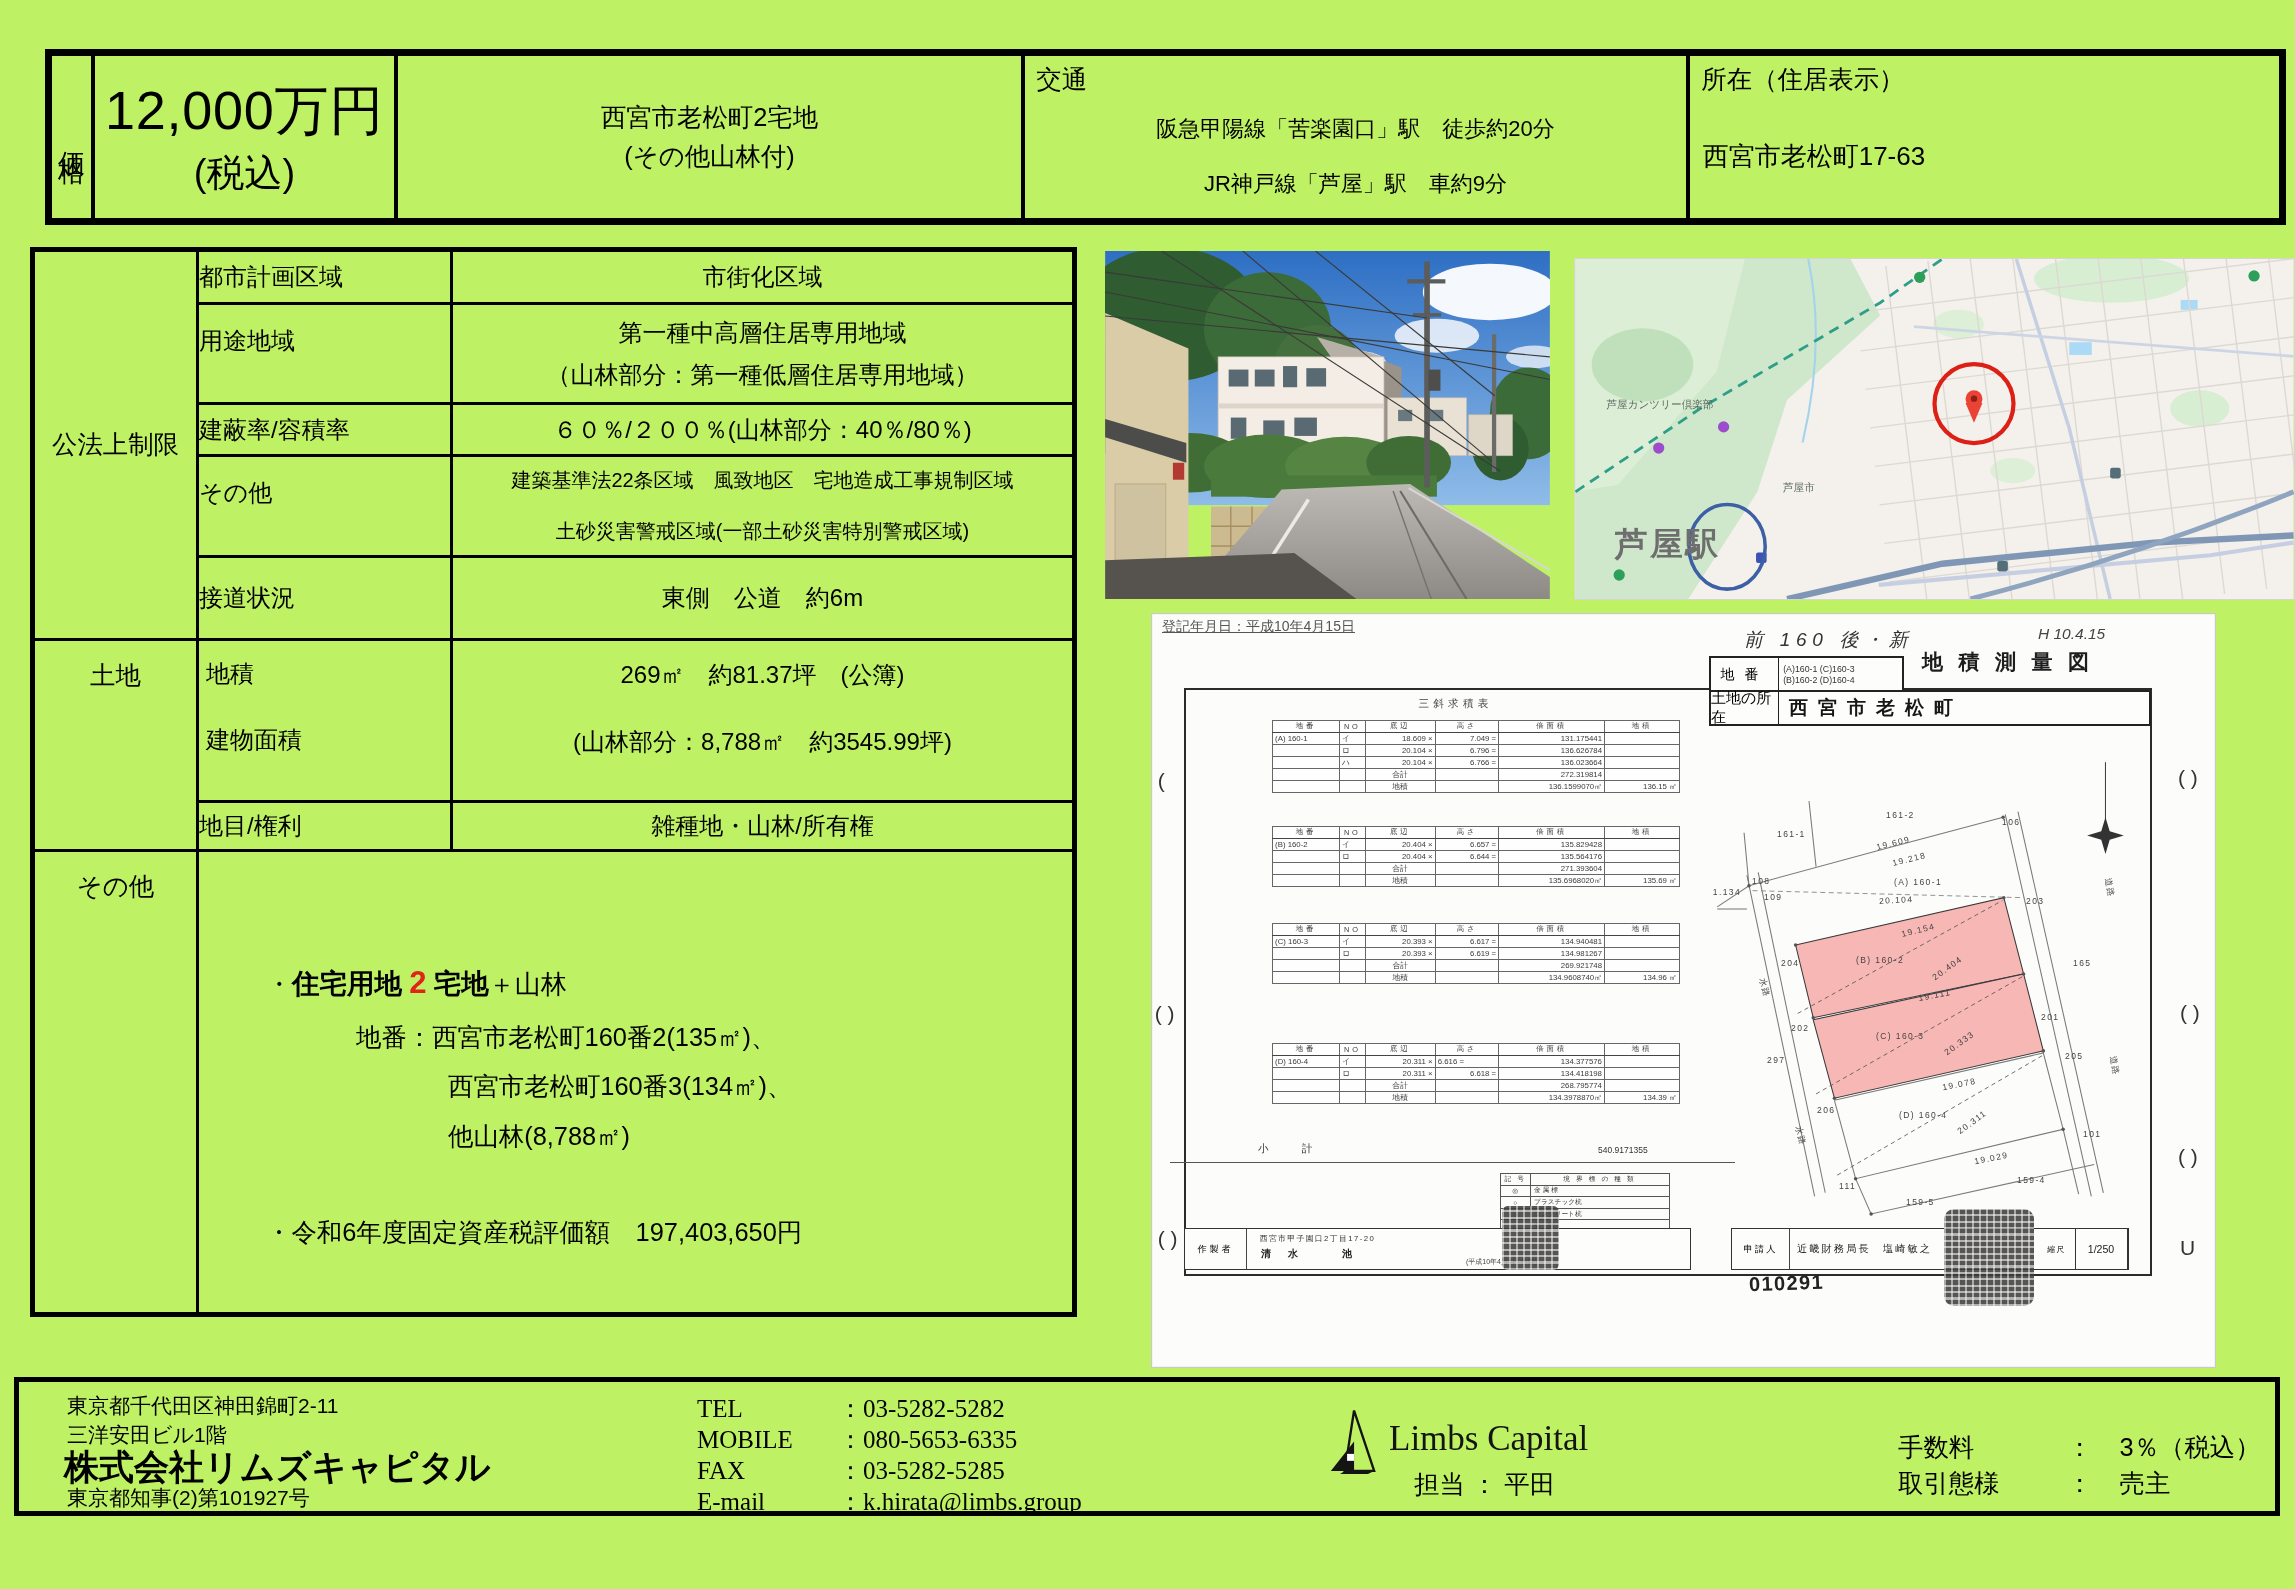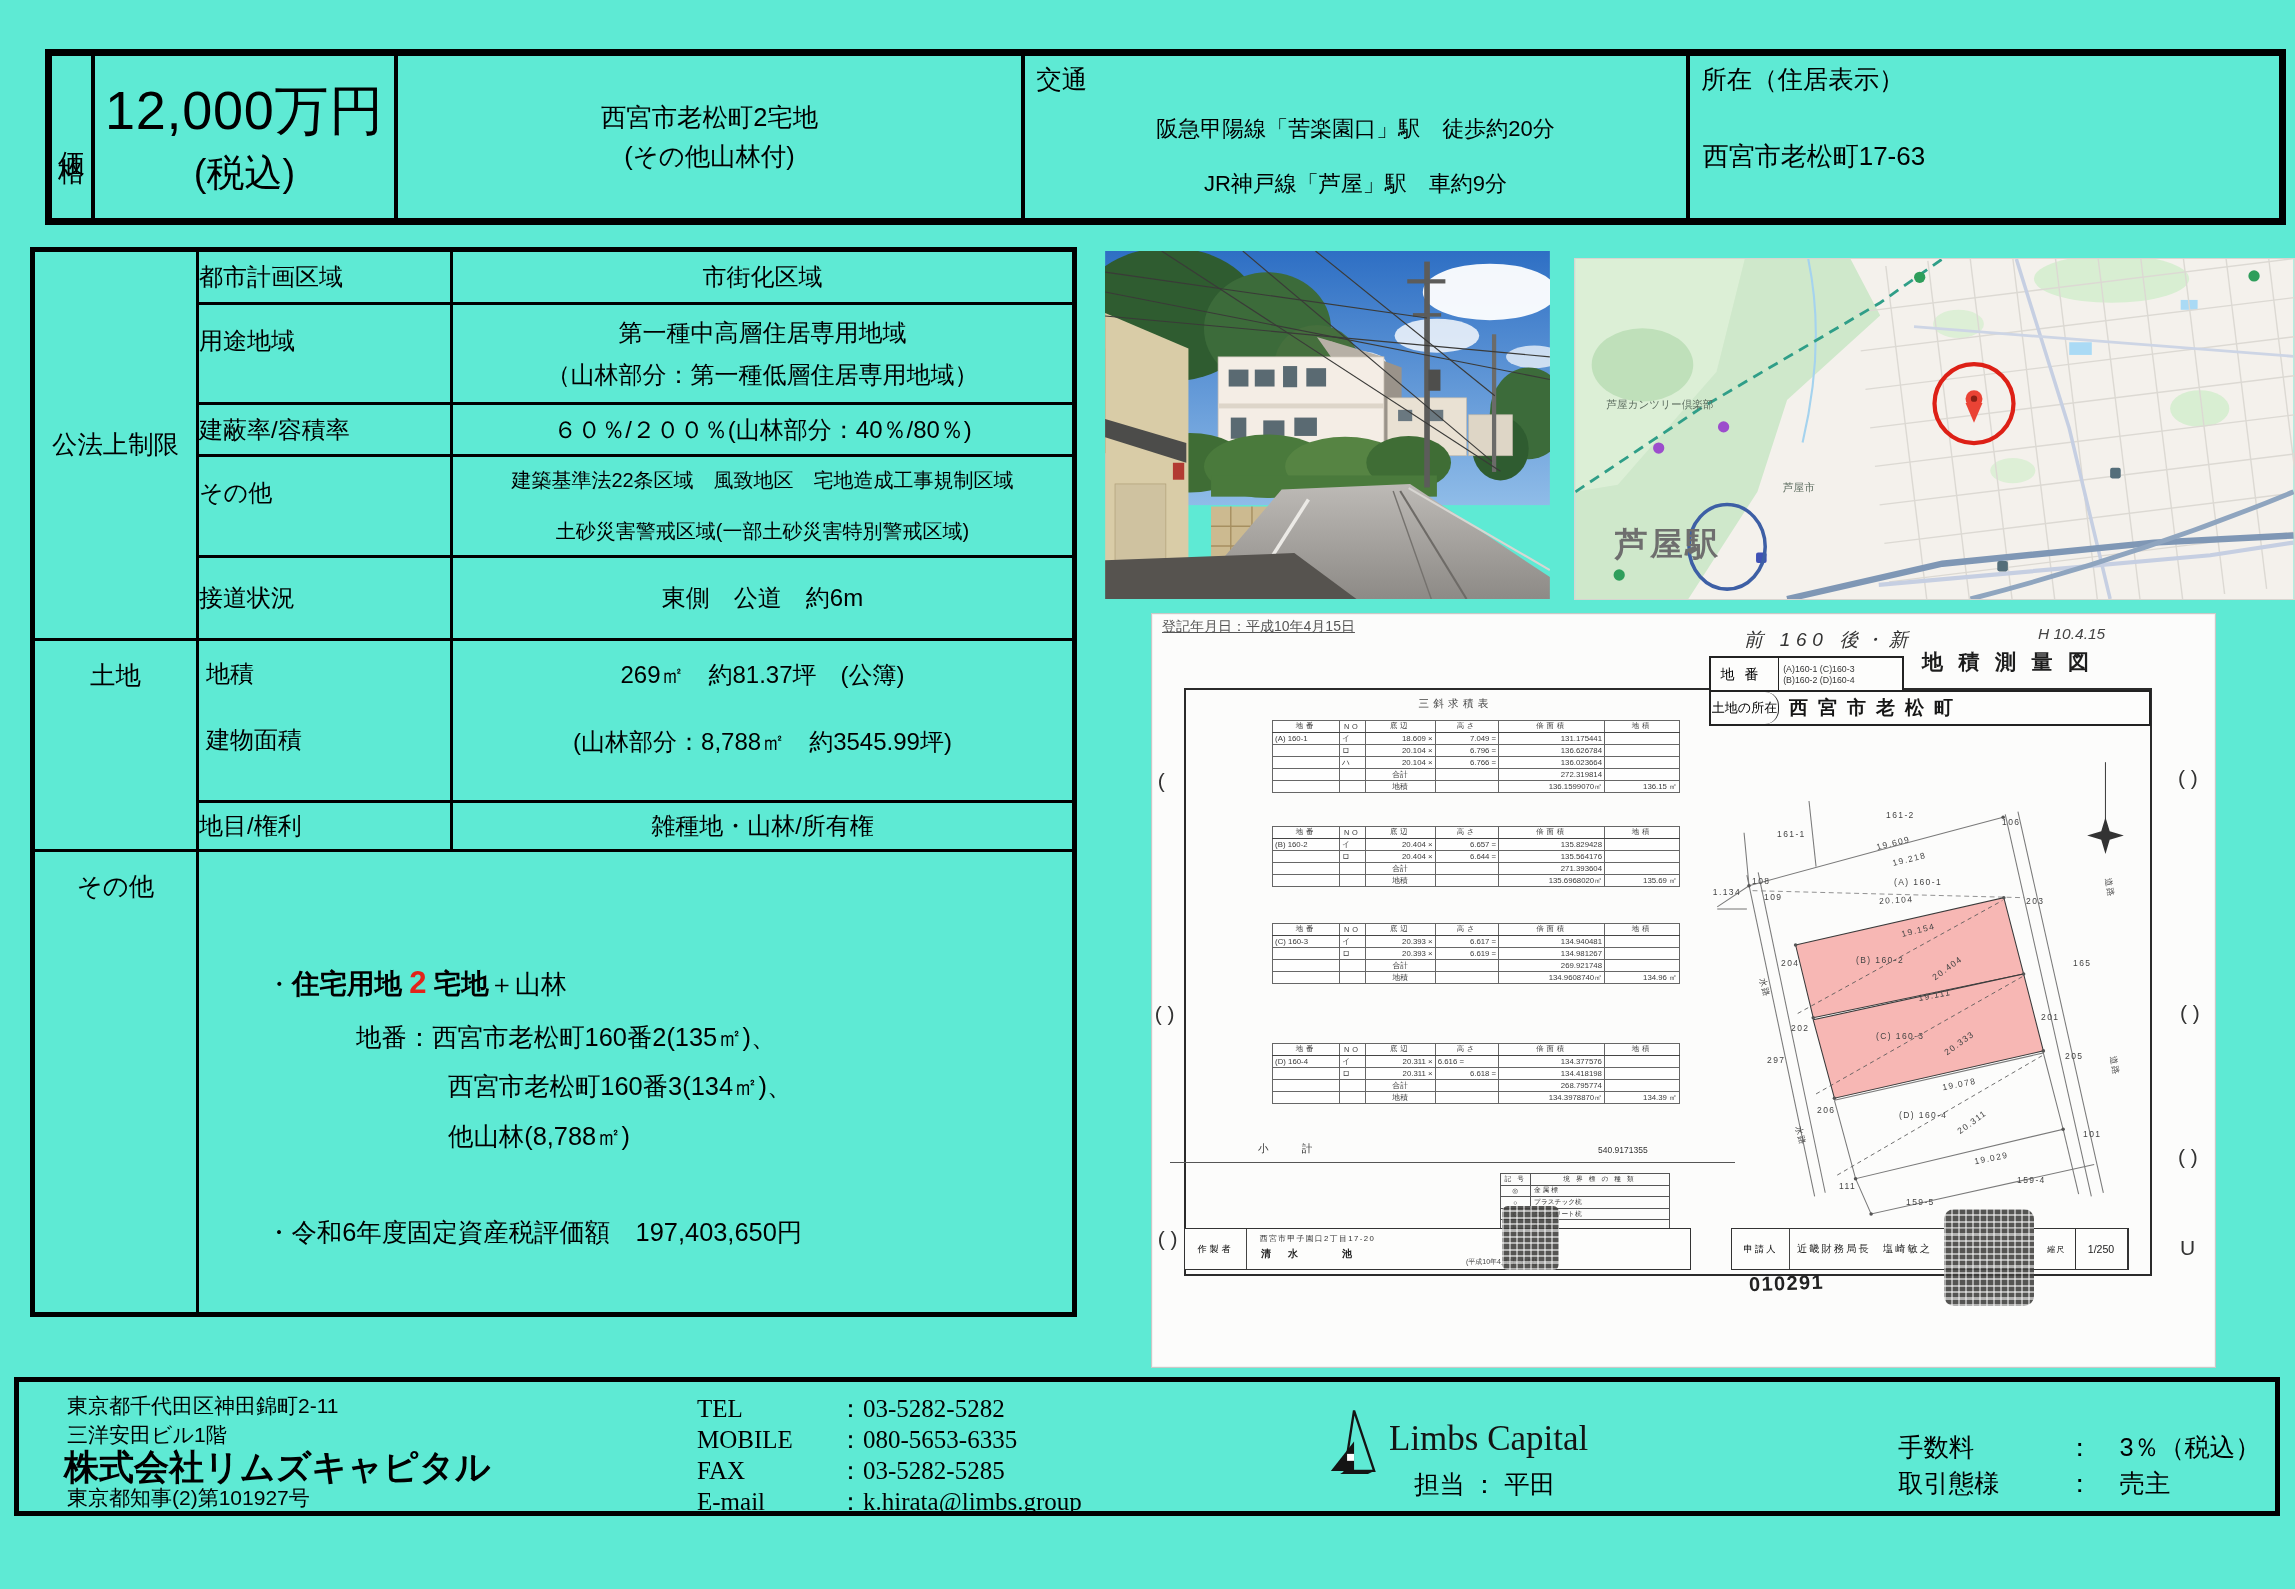--- a/index.html
+++ b/index.html
@@ -1,16 +1,16 @@
 <!DOCTYPE html>
 <html style="font-size:11.3px"><head>
 <meta charset="utf-8">
 <style>
   html,body{margin:0;padding:0;background:#fff;}
-  #page{position:relative;width:2295px;height:1589px;background:#5eead4;overflow:hidden;
+  #page{position:relative;width:2295px;height:1589px;background:#bef264;overflow:hidden;
         font-family:"Liberation Sans",sans-serif;color:#000;}
   .abs{position:absolute;}
   
   #topband-wrap{position:absolute;left:45px;top:49px;border:3.5px solid #000;}
   table.grid{border-collapse:collapse;table-layout:fixed;}
   table.grid td{border:4.2px solid #000;vertical-align:middle;padding:0;}
   #topband{width:2231px;height:162px;}
   .vlabel{writing-mode:vertical-rl;text-orientation:upright;font-size:27px;letter-spacing:7px;
           text-align:center;margin:0 auto;display:block;}
   .price-cell{text-align:center;}
@@ -57,21 +57,21 @@
   #survey .tiny{color:#555;}
   #inner-rect{position:absolute;left:32px;top:74px;width:964px;height:584px;border:2.1px solid #2b2b2b;}
   #reg-date{position:absolute;left:10px;top:4.2px;font-size:14px;color:#555;text-decoration:underline;}
   #hand-note{position:absolute;left:592px;top:12.7px;font-size:19px;color:#333;font-style:italic;letter-spacing:5.7px;}
   #hand-date{position:absolute;left:886px;top:11.3px;font-size:15.5px;color:#444;font-style:italic;}
   #chiban-box{position:absolute;left:557px;top:42px;width:191px;height:33px;border:2.1px solid #222;background:#fdfdfc;display:flex;}
   #chiban-box .lab{width:67px;border-right:1.4px solid #222;font-size:14px;letter-spacing:10px;display:flex;align-items:center;justify-content:center;}
   #chiban-box .val{flex:1;font-size:8.8px;color:#333;display:flex;flex-direction:column;justify-content:center;padding-left:4.2px;line-height:1.25;}
   #survey-title{position:absolute;left:770px;top:34px;font-size:21px;font-weight:bold;letter-spacing:15.5px;color:#1d1d1d;white-space:nowrap;}
   #loc-row{position:absolute;left:557px;top:76px;width:438px;height:32px;border:2.1px solid #222;background:#fdfdfc;display:flex;}
-  #loc-row .lab{width:67px;border-right:1.4px solid #222;font-size:13px;display:flex;align-items:center;justify-content:center;border-radius:14px;}
+  #loc-row .lab{width:67px;border-right:1.4px solid #222;font-size:15px;display:flex;align-items:center;justify-content:center;}
   #loc-row .val{flex:1;font-size:19px;font-weight:bold;letter-spacing:10px;display:flex;align-items:center;padding-left:10px;color:#161616;}
   .paren{position:absolute;font-size:21px;color:#333;}
   #sanshaku{position:absolute;left:233px;top:83px;width:141px;text-align:center;font-size:10.6px;letter-spacing:4.2px;color:#444;}
   .mini-table{position:absolute;border-collapse:collapse;width:408px;background:#fefefe;}
   .mini-table td{border:0.7px solid #666;font-size:7.8px;color:#3a3a3a;padding:0 2.1px;height:10.6px;white-space:nowrap;overflow:hidden;}
   .mini-table tr.hd td{border-bottom:1.4px solid #444;font-size:7.4px;letter-spacing:2.8px;text-align:center;}
   #subtotal-lab{position:absolute;left:106px;top:528px;font-size:10.6px;letter-spacing:11.3px;color:#333;}
   #subtotal-val{position:absolute;left:446px;top:531px;font-size:8.5px;color:#333;}
   #subtotal-line{position:absolute;left:17.7px;top:548px;width:565px;height:1.4px;background:#555;}
   #legend{position:absolute;left:348px;top:559px;border-collapse:collapse;}

